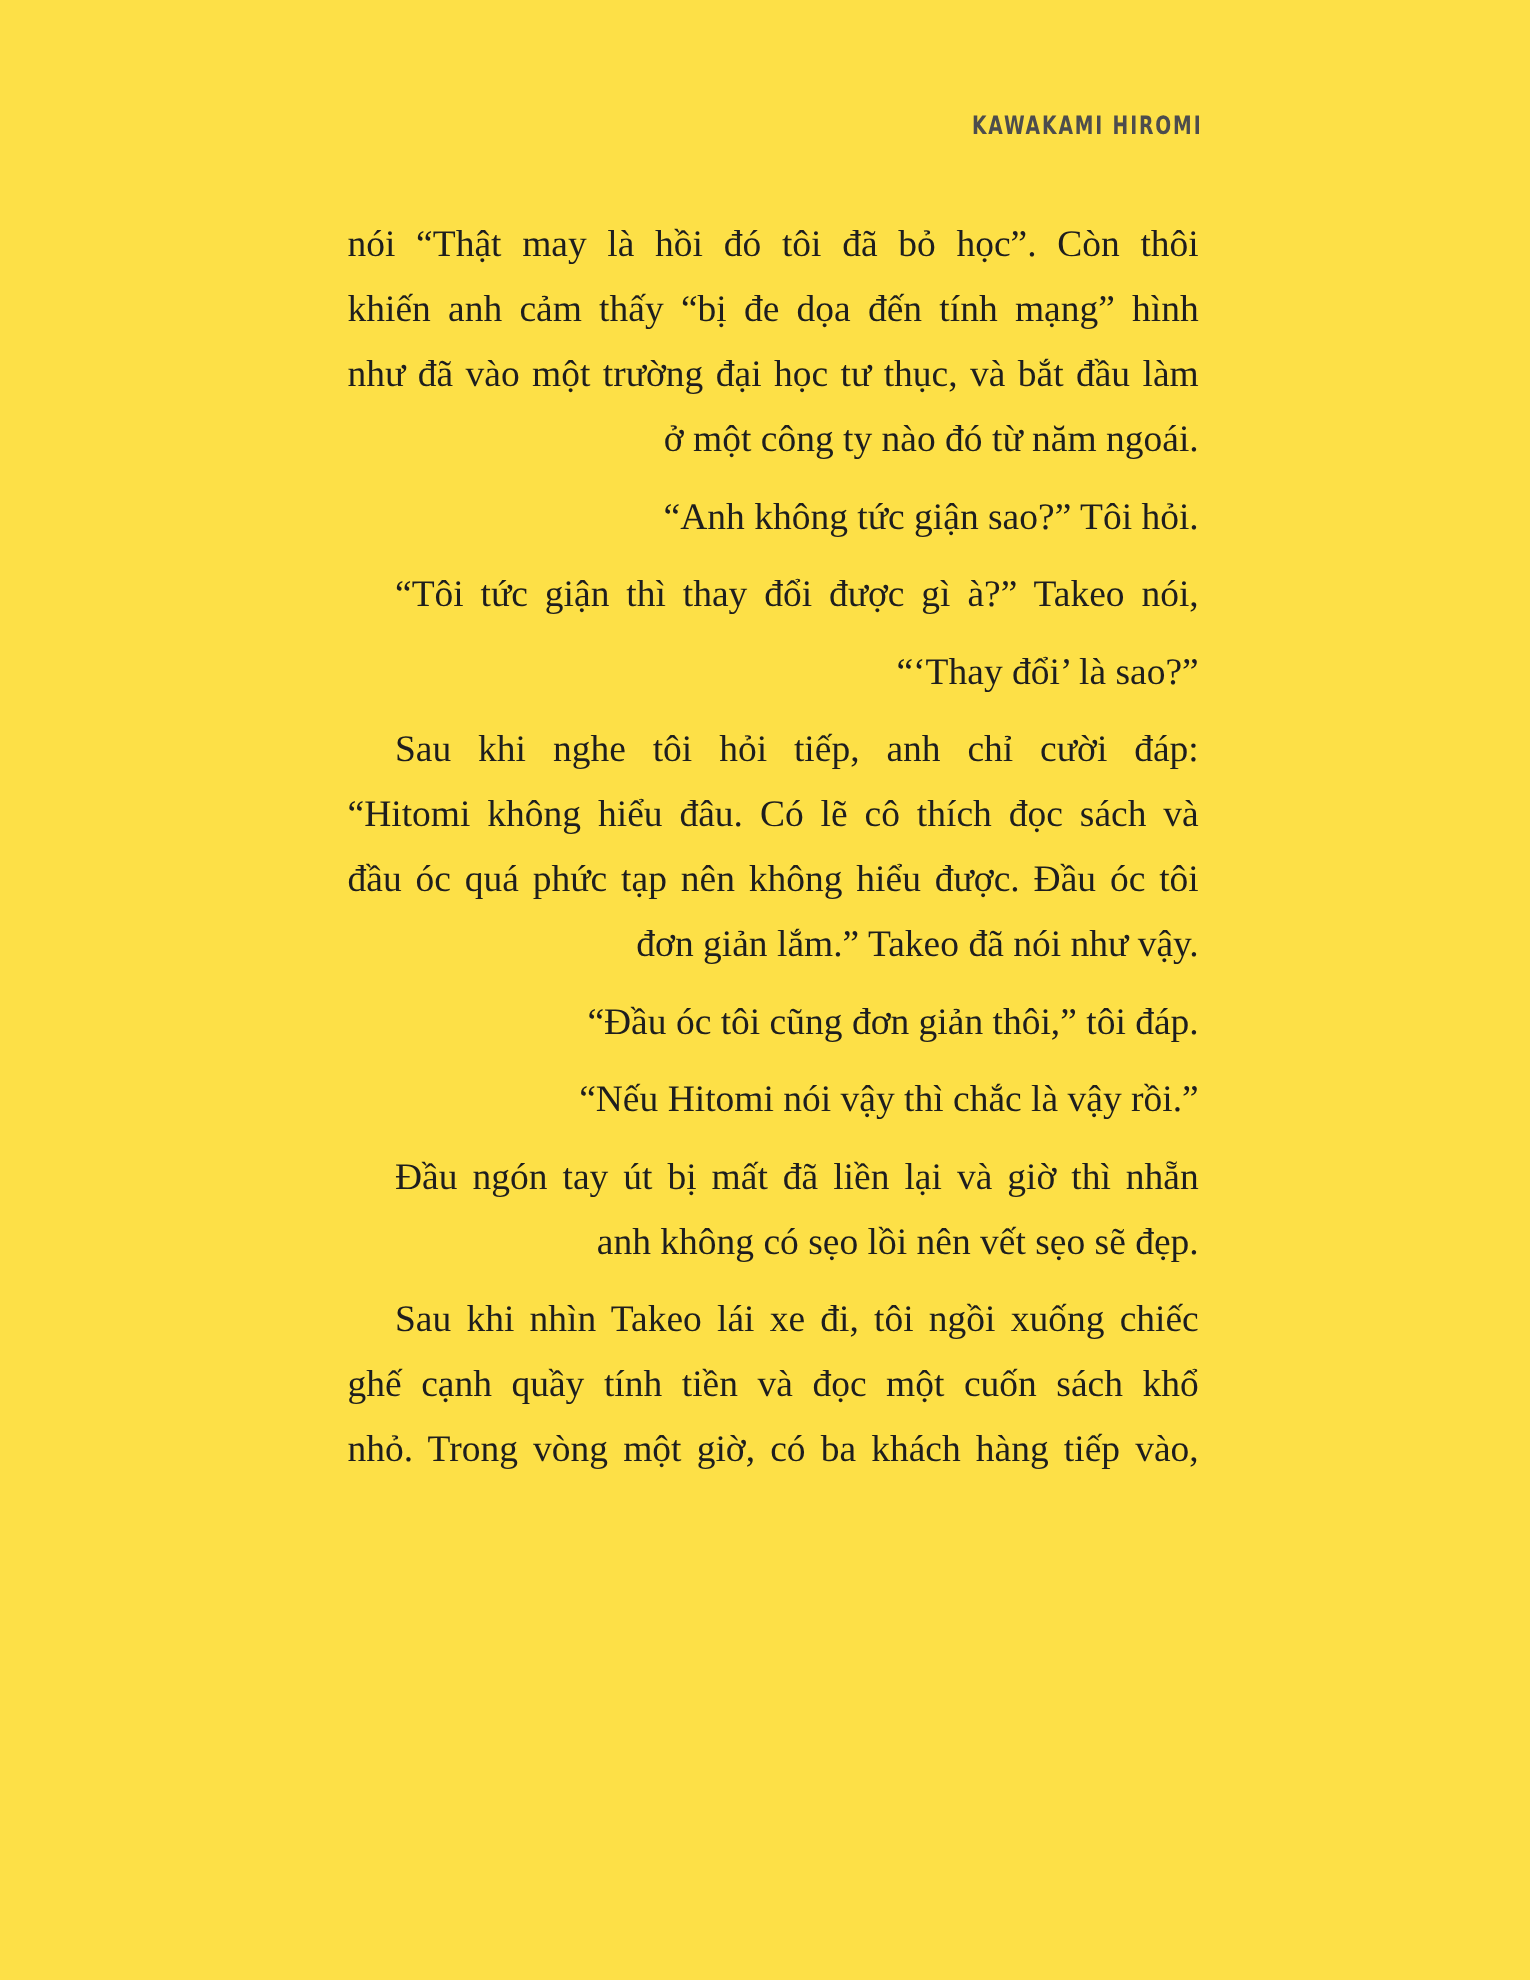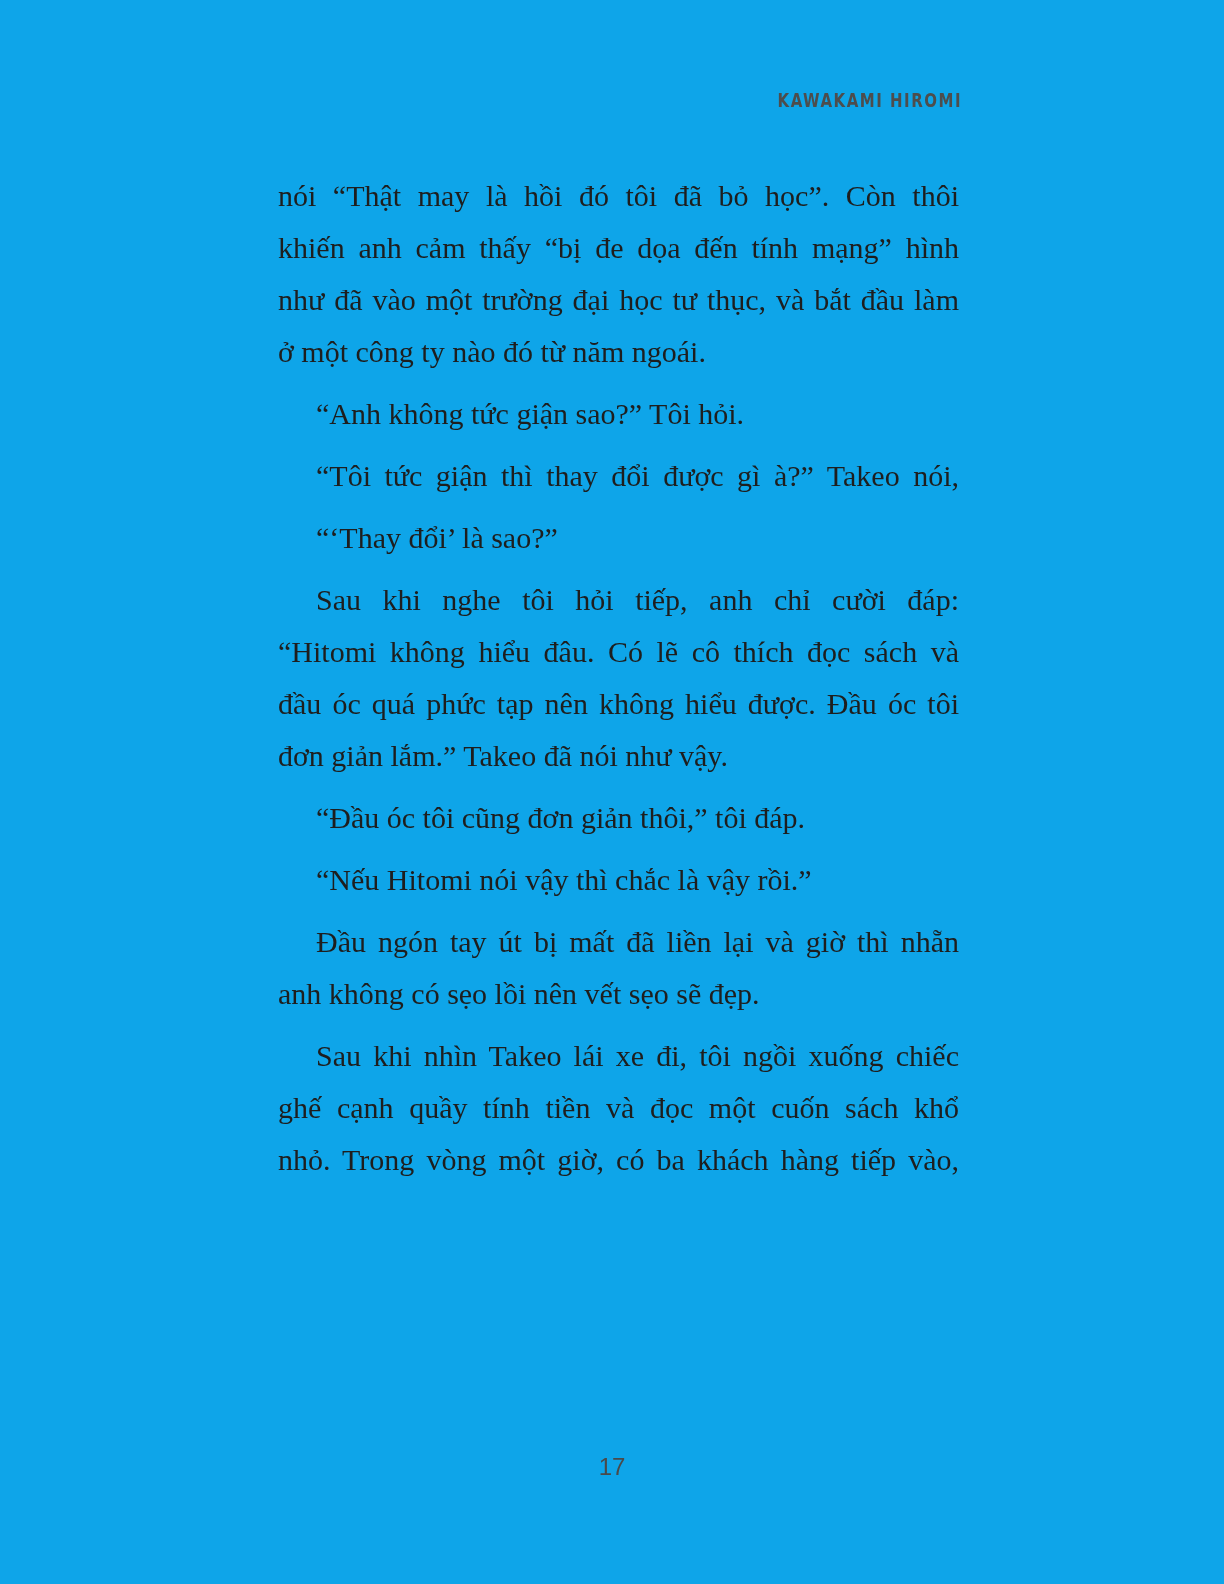--- a/index.html
+++ b/index.html
@@ -4,21 +4,21 @@
 <style>
   html, body {
     margin: 0;
     padding: 0;
     background: #ffffff;
   }
   .page {
     position: relative;
     width: 1224px;
     height: 1584px;
-    background: #0ea5e9;
+    background: #fde047;
     overflow: hidden;
     font-family: "Liberation Serif", "DejaVu Serif", serif;
   }
   .running-head {
     position: absolute;
     top: 88px;
     right: 262px;
     color: #4d4d4d;
     font-family: "DejaVu Sans", sans-serif;
     font-weight: 700;
@@ -35,21 +35,21 @@
     width: 681px;
     color: #1e1e1e;
     font-size: 30px;
   }
   .para {
     margin: 0 0 10px 0;
   }
   .line {
     line-height: 52px;
     white-space: normal;
-    text-align: left;
+    text-align: right;
   }
   .line.j {
     text-align: justify;
     text-align-last: justify;
   }
   .line.indent {
     padding-left: 38px;
   }
   .page-number {
     position: absolute;
@@ -113,15 +113,14 @@
     </div>
 
     <div class="para">
       <div class="line j indent">Sau khi nhìn Takeo lái xe đi, tôi ngồi xuống chiếc</div>
       <div class="line j">ghế cạnh quầy tính tiền và đọc một cuốn sách khổ</div>
       <div class="line j">nhỏ. Trong vòng một giờ, có ba khách hàng tiếp vào,</div>
     </div>
 
   </div>
 
-  <div class="page-number">17</div>
 
 </div>
 
 </body></html>

